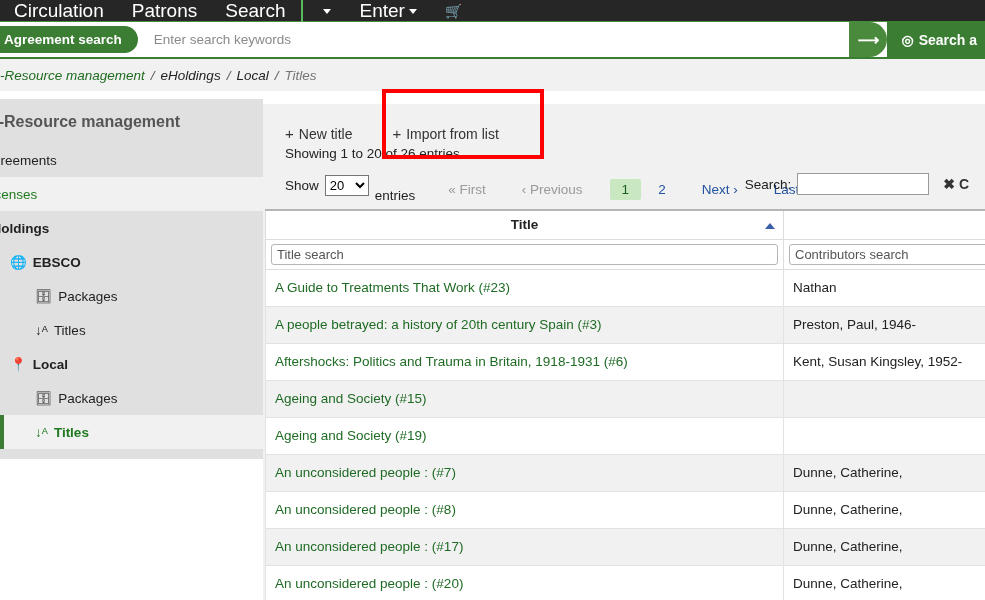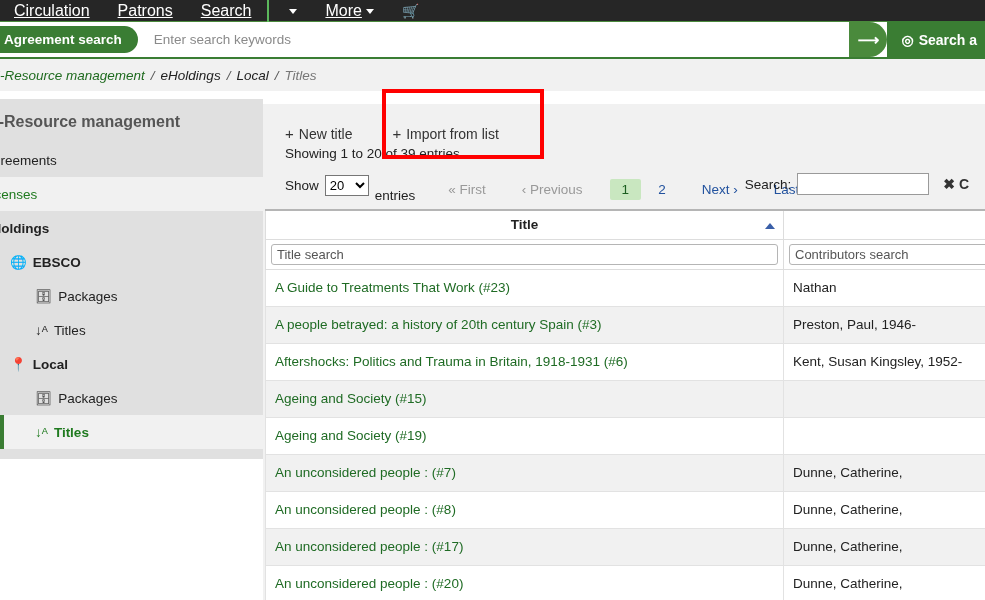--- a/index.html
+++ b/index.html
@@ -16,27 +16,26 @@
   
   #topnav {
     position: absolute; left: 0; top: 0;
     width: 985px; height: 22px;
     background: #262626;
     border-bottom: 1px solid #4a8a3c;
     display: flex; align-items: center;
   }
   .nav-item {
     color: #ffffff;
-    font-size: 16px;
+    font-size: 19px;
     font-weight: 400;
     padding: 0 14px;
     line-height: 22px;
     white-space: nowrap;
     cursor: pointer;
-    text-decoration: underline;
   }
   .nav-sep {
     width: 2px; height: 22px;
     background: #5cb85c;
     margin: 0 2px;
   }
   .caret-nav {
     display: inline-block;
     width: 0; height: 0;
     border-left: 4px solid transparent;
@@ -322,21 +321,21 @@
 </style>
 </head>
 <body>
 
 <div id="topnav">
   <div class="nav-item">Circulation</div>
   <div class="nav-item">Patrons</div>
   <div class="nav-item">Search</div>
   <div class="nav-sep"></div>
   <div class="nav-caret-only"><span class="caret-nav"></span></div>
-  <div class="nav-item"><span>More</span><span class="caret-nav"></span></div>
+  <div class="nav-item"><span>Enter</span><span class="caret-nav"></span></div>
   <div class="cart-ico">🛒</div>
 </div>
 
 <div id="searchbar">
   <div id="search-pill">Agreement search</div>
   <input id="search-kw" placeholder="Enter search keywords" style="">
   <div id="search-go">⟶</div>
   <div id="search-all">
     <span style="margin-right:5px;">◎</span>
     <span>Search a</span>
@@ -404,21 +403,21 @@
 
   <div id="toolbar">
     <button class="tb-btn">
       <span class="plus">+</span><span>New title</span>
     </button>
     <button class="tb-btn">
       <span class="plus">+</span><span>Import from list</span>
     </button>
   </div>
 
-  <div id="showing">Showing 1 to 20 of 39 entries</div>
+  <div id="showing">Showing 1 to 20 of 26 entries</div>
 
   <div id="pagerow">
     <span class="lab">Show</span>
     <select id="showsel">
       <option selected="">20</option><option>10</option><option>50</option><option>100</option>
     </select>
     <span class="lab" style="margin-left:6px;margin-top:20px;">entries</span>
     <span class="pg-gap"></span>
     <span class="pg disabled">« <span>First</span></span>
     <span class="pg-gap"></span>

